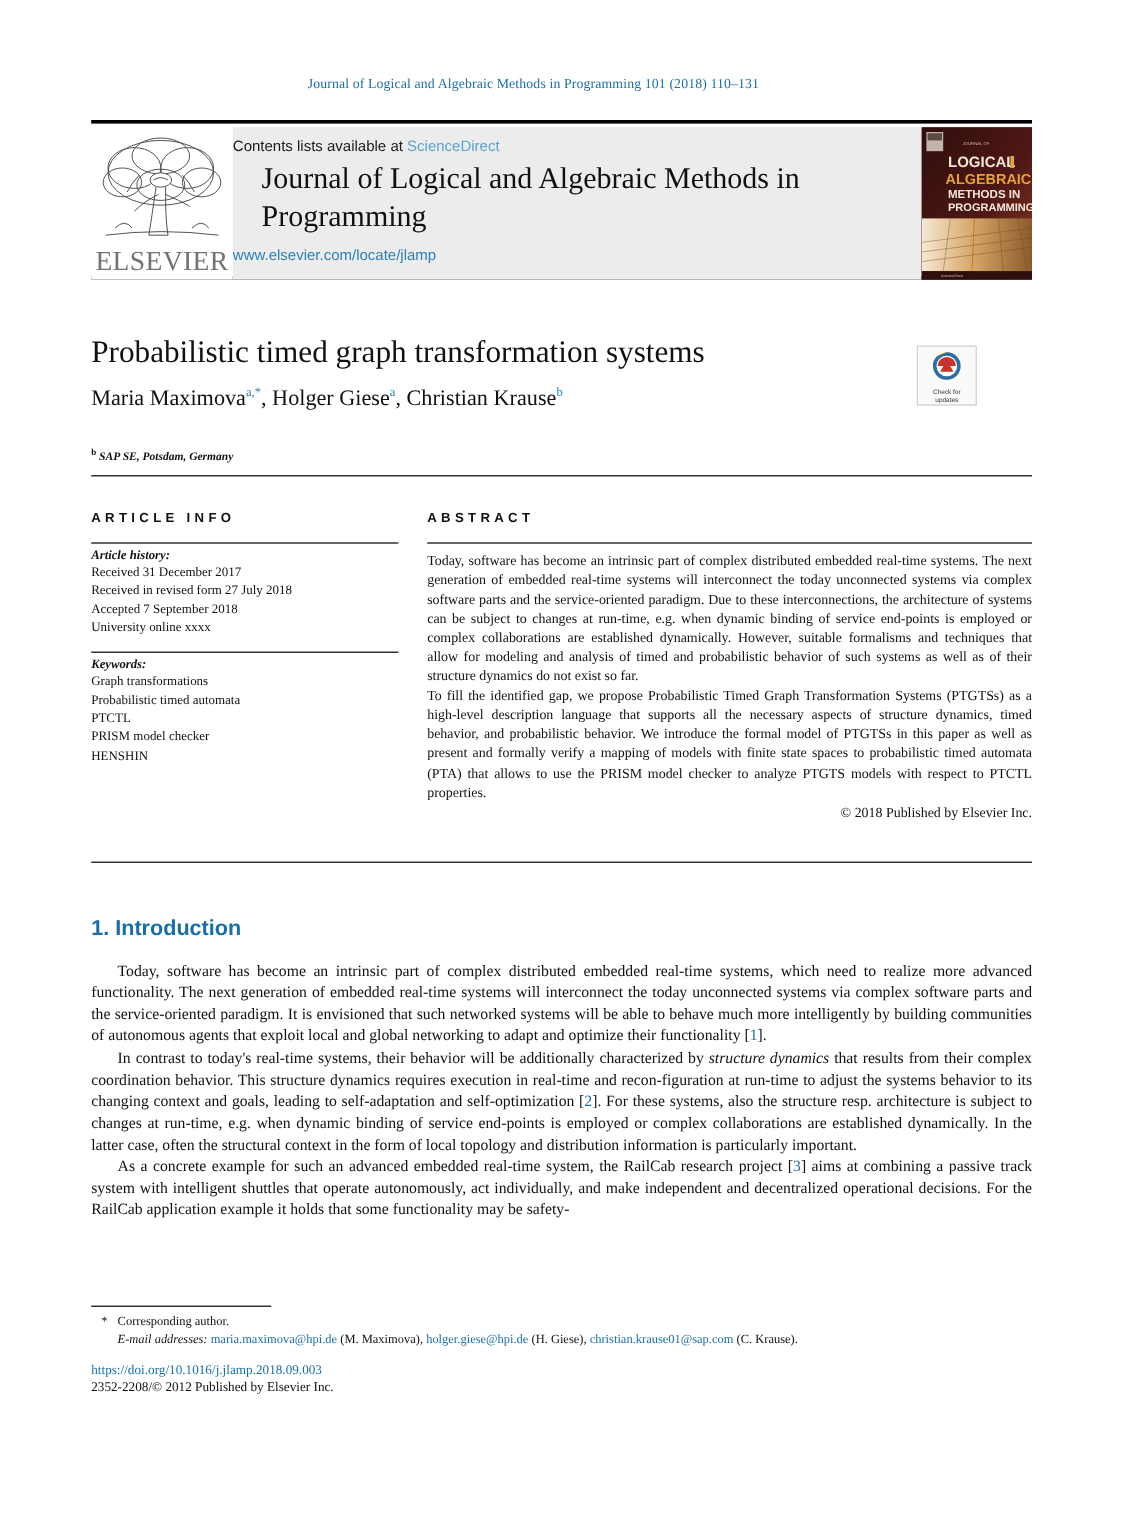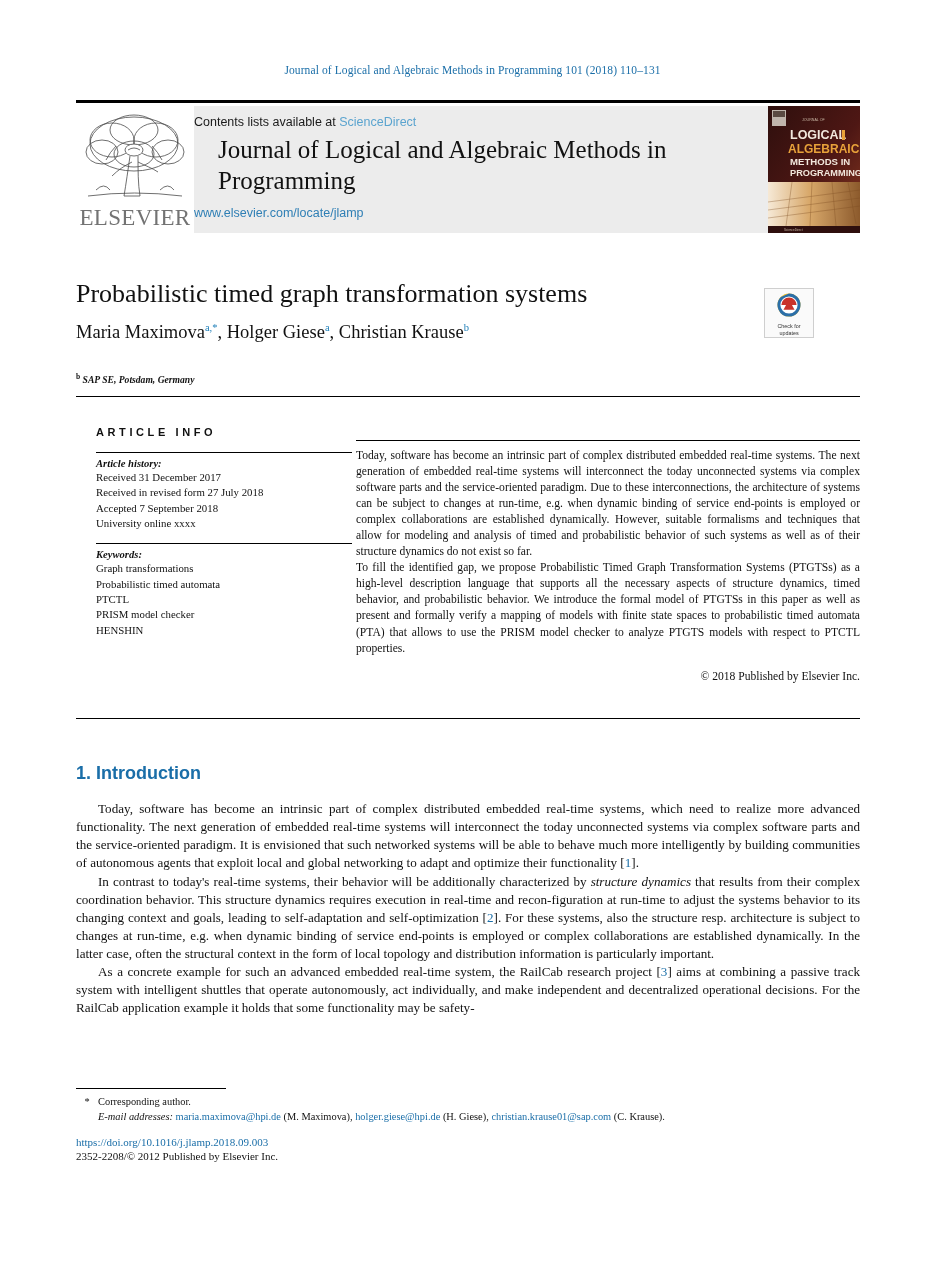--- a/index.html
+++ b/index.html
@@ -25,21 +25,20 @@
   
   .runhead {
     position: absolute;
     left: 0; top: 64px;
     width: 889px;
     text-align: center;
     font-family: "Liberation Serif", serif;
     font-size: 11.5px;
     color: #1a6ea8;
     letter-spacing: 0.1px;
-    margin-left: 28px;
   }
 
   
   .masthead {
     position: absolute;
     left: 76px; top: 100px;
     width: 784px;
     height: 133px;
     border-top: 3px solid #000;
     border-bottom: 3px solid #000;
@@ -174,21 +173,20 @@
     font-family: "Liberation Sans", sans-serif;
     font-weight: bold;
     font-size: 11px;
     letter-spacing: 3.6px;
     color: #111;
   }
   .info-col {
     position: absolute;
     left: 76px; top: 426px;
     width: 256px;
-    margin-left: 20px;
   }
   .info-rule {
     border-top: 1.6px solid #000;
     margin-top: 14px;
     margin-bottom: 5px;
   }
   .info-sub {
     font-family: "Liberation Serif", serif;
     font-style: italic;
     font-weight: bold;
@@ -225,21 +223,21 @@
     color: #111;
     text-align: justify;
     text-justify: inter-word;
     margin: 0;
   }
   .abs-copy {
     font-family: "Liberation Serif", serif;
     font-size: 11.6px;
     color: #111;
     text-align: right;
-    margin-top: 13px;
+    margin-top: 2px;
   }
 
   
   .h1 {
     position: absolute;
     left: 76px; top: 763px;
     font-family: "Liberation Sans", sans-serif;
     font-weight: bold;
     font-size: 18px;
     color: #1a6ea8;
@@ -418,20 +416,21 @@
     <div class="info-rule2"></div>
     <div class="info-sub">Keywords:</div>
     <div class="info-line">Graph transformations</div>
     <div class="info-line">Probabilistic timed automata</div>
     <div class="info-line">PTCTL</div>
     <div class="info-line">PRISM model checker</div>
     <div class="info-line">HENSHIN</div>
   </div>
 
   <div class="abs-col">
+    <div class="sec-head">ABSTRACT</div>
     <div class="abs-rule"></div>
     <p class="abs-p">Today, software has become an intrinsic part of complex distributed embedded real-time systems. The next generation of embedded real-time systems will interconnect the today unconnected systems via complex software parts and the service-oriented paradigm. Due to these interconnections, the architecture of systems can be subject to changes at run-time, e.g. when dynamic binding of service end-points is employed or complex collaborations are established dynamically. However, suitable formalisms and techniques that allow for modeling and analysis of timed and probabilistic behavior of such systems as well as of their structure dynamics do not exist so far.</p>
     <p class="abs-p">To fill the identified gap, we propose Probabilistic Timed Graph Transformation Systems (PTGTSs) as a high-level description language that supports all the necessary aspects of structure dynamics, timed behavior, and probabilistic behavior. We introduce the formal model of PTGTSs in this paper as well as present and formally verify a mapping of models with finite state spaces to probabilistic timed automata (PTA) that allows to use the PRISM model checker to analyze PTGTS models with respect to PTCTL properties.</p>
     <div class="abs-copy">© 2018 Published by Elsevier Inc.</div>
   </div>
 
   <div class="rule-full r2"></div>
 
   <div class="h1">1. Introduction</div>
   <div class="body-col">

